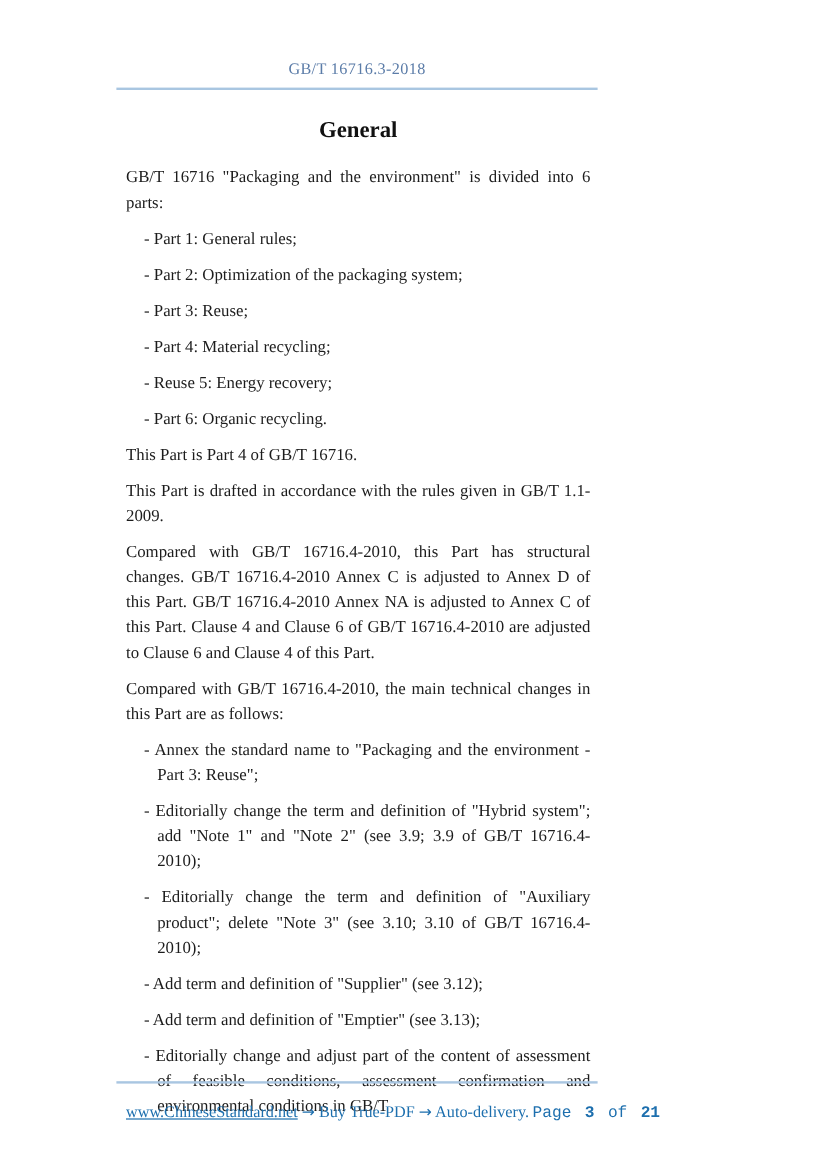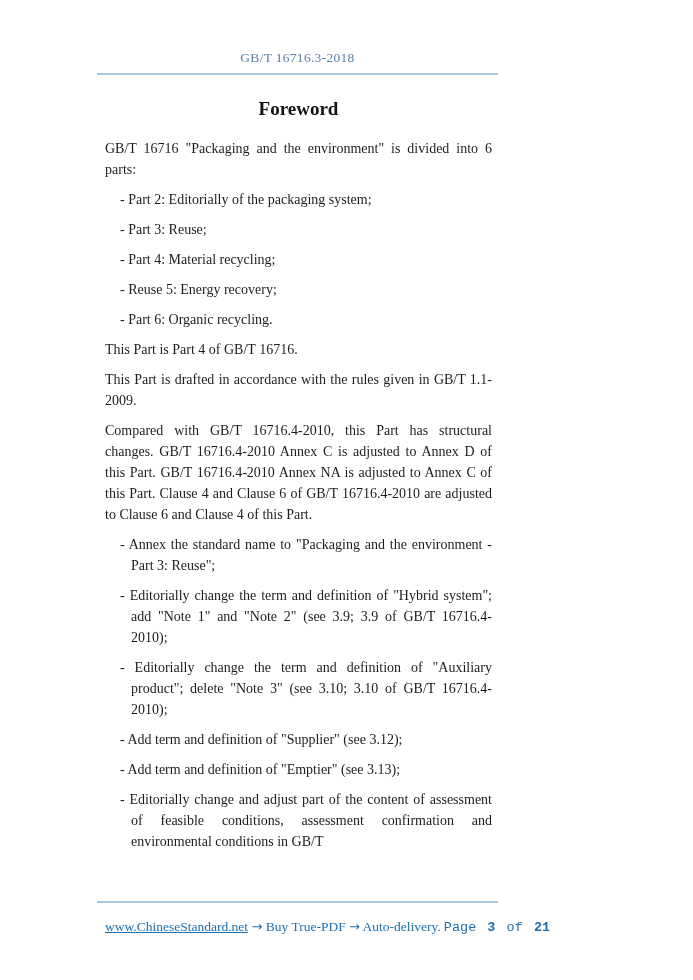--- a/index.html
+++ b/index.html
@@ -81,33 +81,35 @@
 <body>
 
 <div class="page">
 
   <div class="header">
     <div class="header-text">GB/T 16716.3-2018</div>
     <div class="header-divider"></div>
   </div>
 
   <div class="content">
-    <div class="doc-title">Foreword</div>
+    <div class="doc-title">General</div>
 
     <p class="para">GB/T 16716 "Packaging and the environment" is divided into 6 parts:</p>
 
-    <p class="item">- Part 2: Editorially of the packaging system;</p>
+    <p class="item">- Part 1: General rules;</p>
+    <p class="item">- Part 2: Optimization of the packaging system;</p>
     <p class="item">- Part 3: Reuse;</p>
     <p class="item">- Part 4: Material recycling;</p>
     <p class="item">- Reuse 5: Energy recovery;</p>
     <p class="item">- Part 6: Organic recycling.</p>
 
     <p class="para">This Part is Part 4 of GB/T 16716.</p>
     <p class="para">This Part is drafted in accordance with the rules given in GB/T 1.1-2009.</p>
     <p class="para">Compared with GB/T 16716.4-2010, this Part has structural changes. GB/T 16716.4-2010 Annex C is adjusted to Annex D of this Part. GB/T 16716.4-2010 Annex NA is adjusted to Annex C of this Part. Clause 4 and Clause 6 of GB/T 16716.4-2010 are adjusted to Clause 6 and Clause 4 of this Part.</p>
+    <p class="para">Compared with GB/T 16716.4-2010, the main technical changes in this Part are as follows:</p>
 
     <p class="item">- Annex the standard name to "Packaging and the environment - Part 3: Reuse";</p>
     <p class="item">- Editorially change the term and definition of "Hybrid system"; add "Note 1" and "Note 2" (see 3.9; 3.9 of GB/T 16716.4-2010);</p>
     <p class="item">- Editorially change the term and definition of "Auxiliary product"; delete "Note 3" (see 3.10; 3.10 of GB/T 16716.4-2010);</p>
     <p class="item">- Add term and definition of "Supplier" (see 3.12);</p>
     <p class="item">- Add term and definition of "Emptier" (see 3.13);</p>
     <p class="item">- Editorially change and adjust part of the content of assessment of feasible conditions, assessment confirmation and environmental conditions in GB/T</p>
   </div>
 
   <div class="footer">

